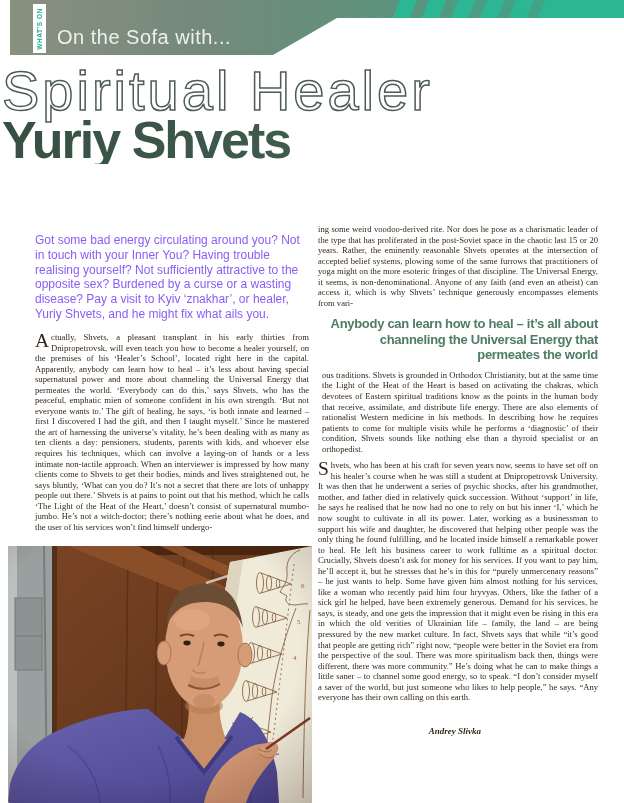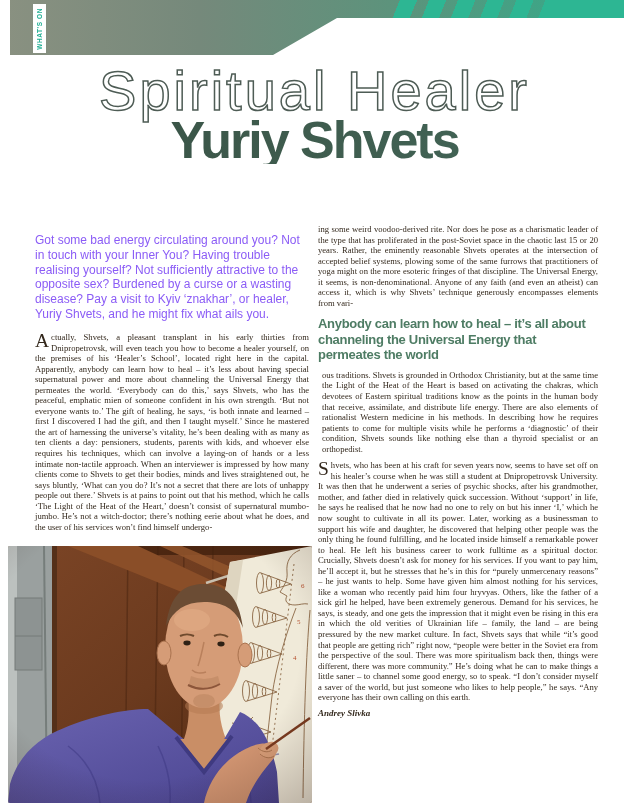--- a/index.html
+++ b/index.html
@@ -25,21 +25,21 @@
   }
   .whats-on-text{
     writing-mode:vertical-rl;transform:rotate(180deg);
     font-size:6.5px;font-weight:bold;color:#1fae93;letter-spacing:0.6px;white-space:nowrap;
   }
   .banner-label{
     position:absolute;left:57px;top:26px;font-size:20px;font-weight:300;
     color:#edf1ed;letter-spacing:0.5px;
   }
   
-  .title{position:absolute;left:16px;top:62px;width:597px;text-align:center;}
+  .title{position:absolute;left:2px;top:62px;width:597px;}
   .title-line1{font-size:56px;font-weight:300;color:#55625b;letter-spacing:3px;line-height:1.04;}
   @supports (-webkit-text-stroke:1px red){
     .title-line1{color:transparent;-webkit-text-stroke:1.5px #4e5c55;}
   }
   .title-line2{
     font-size:52px;font-weight:bold;letter-spacing:-2px;line-height:0.88;margin-top:-2px;
     color:#3e5b4d;
     background:linear-gradient(90deg,#374f43 0%,#3e5b4d 45%,#44685a 100%);
     -webkit-background-clip:text;background-clip:text;
   }
@@ -55,42 +55,43 @@
     font-family:"Liberation Serif",serif;font-size:8.6px;line-height:10.55px;
     color:#33281c;text-align:justify;
   }
   .left-body{position:absolute;left:35px;top:332px;width:274px;}
   .right-col{position:absolute;left:318px;top:224px;width:280px;}
   .dropcap{
     float:left;font-size:19.5px;line-height:16.5px;padding:1px 2px 0 0;
     font-family:"Liberation Serif",serif;color:#33281c;
   }
   .pullquote{
-    font-family:"Liberation Sans",sans-serif;font-weight:bold;text-align:left;
+    font-family:"Liberation Sans",sans-serif;font-weight:bold;text-align:right;
     font-size:13px;line-height:15.5px;letter-spacing:-0.3px;color:#4e7c64;
     margin:8px 0 7px 0;
   }
   .para2{margin:0 0 6px 4px;}
   .byline{
-    text-align:left;font-style:italic;font-size:9px;margin-top:5px;padding-right:6px;
+    text-align:center;font-style:italic;font-size:9px;margin-top:23px;padding-right:6px;
     color:#33281c;font-weight:bold;
   }
   
   .photo{
     position:absolute;left:8px;top:546px;width:304px;height:257px;
     border-radius:2px;overflow:hidden;
   }
 </style>
 </head>
 <body>
 
 <div>
 
   <div class="banner">
     <div class="banner-stripes"></div>
+    <div class="banner-label">On the Sofa with...</div>
   </div>
   <div class="whats-on-tab">
     <span class="whats-on-text">WHAT'S ON</span>
   </div>
 
   <div class="title">
     <div class="title-line1">Spiritual Healer</div>
     <div class="title-line2">Yuriy Shvets</div>
   </div>
 

